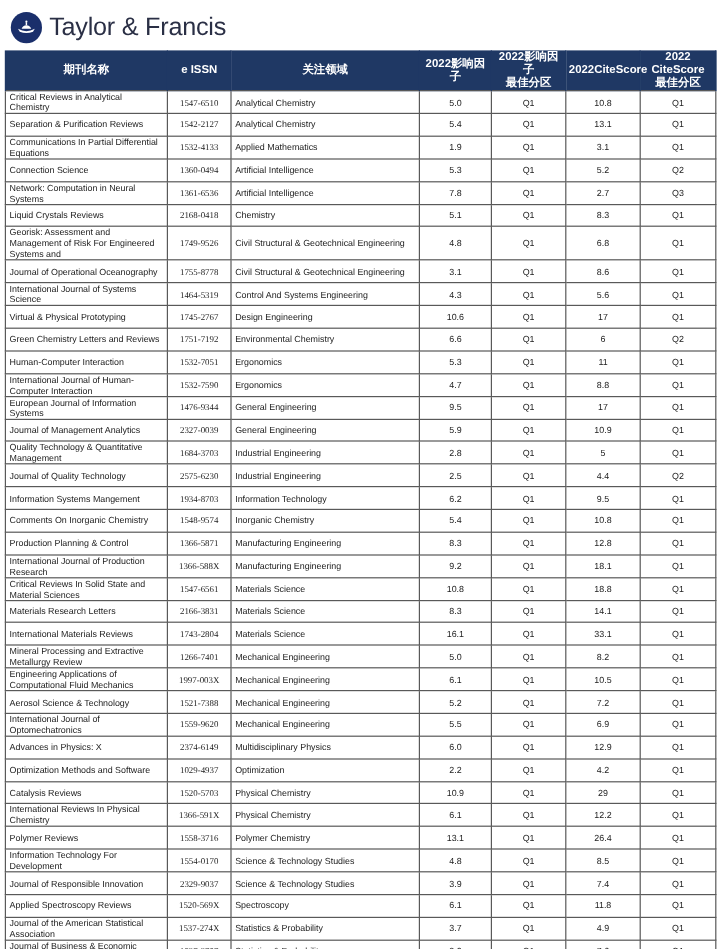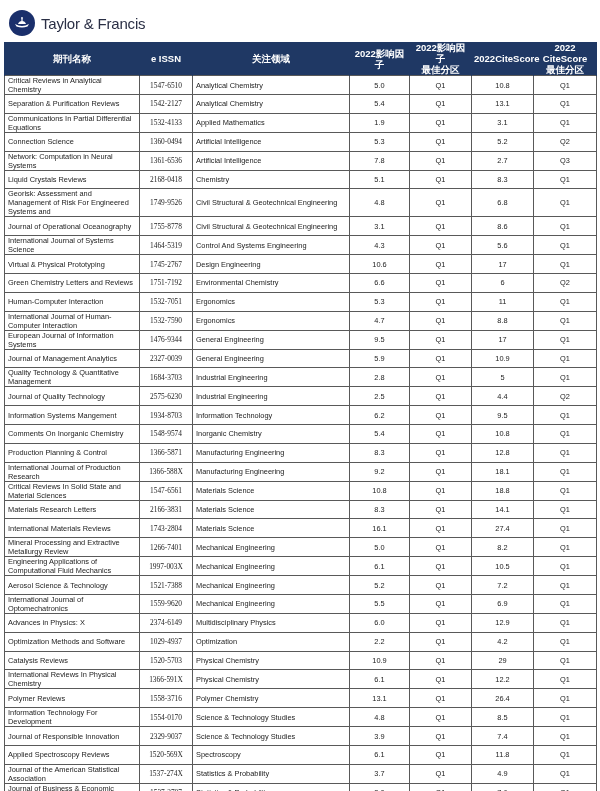--- a/index.html
+++ b/index.html
@@ -1,20 +1,20 @@
 <!DOCTYPE html>
 <html><head>
 <meta charset="utf-8">
 <style>
   html, body { margin: 0; padding: 0; background: #ffffff; }
   body { width: 600px; height: 791px; overflow: hidden; position: relative; font-family: "Liberation Sans", "DejaVu Sans", sans-serif; }
   .brand { position: absolute; left: 9px; top: 9px; height: 28px; display: flex; align-items: center; }
   .brand-logo { width: 26px; height: 26px; border-radius: 50%; background: #1a2f6b; display: flex; align-items: center; justify-content: center; }
   .brand-logo svg { width: 20px; height: 20px; }
-  .brand-name { margin-left: 6px; font-size: 15px; color: #2a2f45; letter-spacing: -0.2px; }
+  .brand-name { margin-left: 6px; font-size: 21px; color: #2a2f45; letter-spacing: -0.2px; }
   table { position: absolute; left: 4px; top: 42px; width: 592px; border-collapse: collapse; table-layout: fixed; }
   thead th { background: #1f3864; color: #ffffff; font-weight: bold; font-size: 9.5px; line-height: 11px; text-align: center; height: 30px; padding: 0 2px; border-left: 1px solid #1f3864; border-right: 1px solid #1f3864; }
   tbody td { border: 1px solid #595959; font-size: 7.4px; line-height: 9px; color: #222; height: 17.4px; padding: 0 3px; overflow: hidden; white-space: nowrap; }
   tbody td.name { white-space: normal; text-align: left; padding-left: 3px; }
   tbody td.issn { text-align: center; font-family: Liberation Serif, serif; }
   tbody td.field { text-align: left; }
   tbody td.num { text-align: center; }
   tbody tr { height: 18.8px; margin-left: 20px; }
   col.c1 { width: 135px; }
   col.c2 { width: 53px; }
@@ -269,21 +269,21 @@
         <td class="num">Q1</td>
         <td class="num">14.1</td>
         <td class="num">Q1</td>
       </tr>
       <tr>
         <td class="name">International Materials Reviews</td>
         <td class="issn">1743-2804</td>
         <td class="field">Materials Science</td>
         <td class="num">16.1</td>
         <td class="num">Q1</td>
-        <td class="num">27.4</td>
+        <td class="num">33.1</td>
         <td class="num">Q1</td>
       </tr>
       <tr>
         <td class="name">Mineral Processing and Extractive Metallurgy Review</td>
         <td class="issn">1266-7401</td>
         <td class="field">Mechanical Engineering</td>
         <td class="num">5.0</td>
         <td class="num">Q1</td>
         <td class="num">8.2</td>
         <td class="num">Q1</td>

